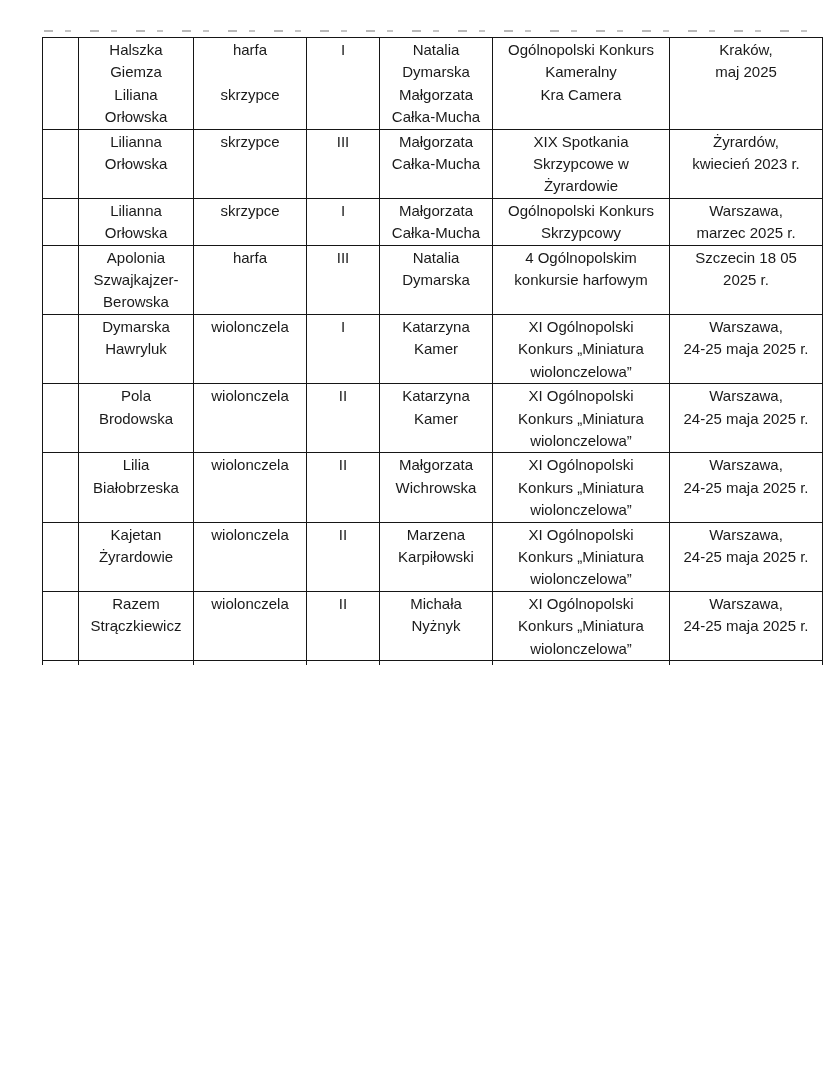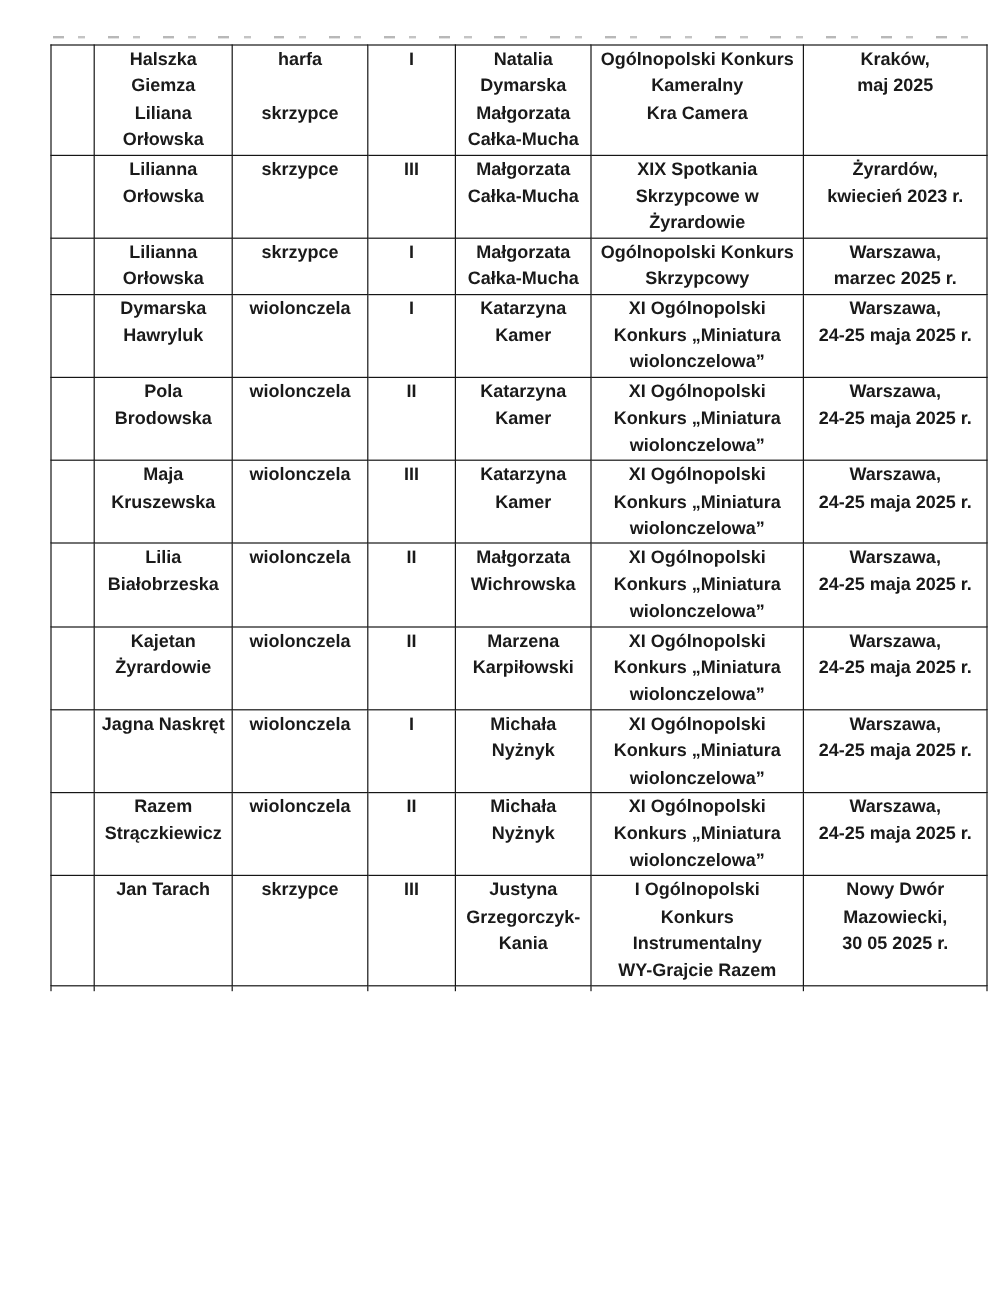--- a/index.html
+++ b/index.html
@@ -31,21 +31,20 @@
       #b5b5b5 21px 27px, transparent 27px 46px);
     opacity: 0.8;
   }
   table.results {
     position: absolute;
     left: 42px;
     top: 37px;
     width: 781px;
     border-collapse: collapse;
     table-layout: fixed;
-    font-weight: bold;
   }
   table.results td {
     border: 1px solid #161616;
     vertical-align: top;
     text-align: center;
     padding: 1px 2px 0 2px;
     font-size: 15px;
     line-height: 22.4px;
     color: #1a1a1a;
     white-space: pre-line;
@@ -119,20 +118,34 @@
         <td>I</td>
         <td>Małgorzata
 Całka-Mucha</td>
         <td>Ogólnopolski Konkurs
 Skrzypcowy</td>
         <td>Warszawa,
 marzec 2025 r.</td>
       </tr>
       <tr>
         <td></td>
+        <td>Apolonia
+Szwajkajzer-
+Berowska</td>
+        <td>harfa</td>
+        <td>III</td>
+        <td>Natalia
+Dymarska</td>
+        <td>4 Ogólnopolskim
+konkursie harfowym</td>
+        <td>Szczecin 18 05
+2025 r.</td>
+      </tr>
+      <tr>
+        <td></td>
         <td>Dymarska
 Hawryluk</td>
         <td>wiolonczela</td>
         <td>I</td>
         <td>Katarzyna
 Kamer</td>
         <td>XI Ogólnopolski
 Konkurs „Miniatura
 wiolonczelowa”</td>
         <td>Warszawa,
@@ -147,34 +160,20 @@
         <td>Katarzyna
 Kamer</td>
         <td>XI Ogólnopolski
 Konkurs „Miniatura
 wiolonczelowa”</td>
         <td>Warszawa,
 24-25 maja 2025 r.</td>
       </tr>
       <tr>
         <td></td>
-        <td>Maja
-Kruszewska</td>
-        <td>wiolonczela</td>
-        <td>III</td>
-        <td>Katarzyna
-Kamer</td>
-        <td>XI Ogólnopolski
-Konkurs „Miniatura
-wiolonczelowa”</td>
-        <td>Warszawa,
-24-25 maja 2025 r.</td>
-      </tr>
-      <tr>
-        <td></td>
         <td>Lilia
 Białobrzeska</td>
         <td>wiolonczela</td>
         <td>II</td>
         <td>Małgorzata
 Wichrowska</td>
         <td>XI Ogólnopolski
 Konkurs „Miniatura
 wiolonczelowa”</td>
         <td>Warszawa,
@@ -189,61 +188,32 @@
         <td>Marzena
 Karpiłowski</td>
         <td>XI Ogólnopolski
 Konkurs „Miniatura
 wiolonczelowa”</td>
         <td>Warszawa,
 24-25 maja 2025 r.</td>
       </tr>
       <tr>
         <td></td>
-        <td>Jagna Naskręt</td>
-        <td>wiolonczela</td>
-        <td>I</td>
+        <td>Razem
+Strączkiewicz</td>
+        <td>wiolonczela</td>
+        <td>II</td>
         <td>Michała
 Nyżnyk</td>
         <td>XI Ogólnopolski
 Konkurs „Miniatura
 wiolonczelowa”</td>
         <td>Warszawa,
 24-25 maja 2025 r.</td>
       </tr>
-      <tr>
-        <td></td>
-        <td>Razem
-Strączkiewicz</td>
-        <td>wiolonczela</td>
-        <td>II</td>
-        <td>Michała
-Nyżnyk</td>
-        <td>XI Ogólnopolski
-Konkurs „Miniatura
-wiolonczelowa”</td>
-        <td>Warszawa,
-24-25 maja 2025 r.</td>
-      </tr>
-      <tr>
-        <td></td>
-        <td>Jan Tarach</td>
-        <td>skrzypce</td>
-        <td>III</td>
-        <td>Justyna
-Grzegorczyk-
-Kania</td>
-        <td>I Ogólnopolski
-Konkurs
-Instrumentalny
-WY-Grajcie Razem</td>
-        <td>Nowy Dwór
-Mazowiecki,
-30 05 2025 r.</td>
-      </tr>
       <tr class="stub">
         <td></td>
         <td></td>
         <td></td>
         <td></td>
         <td></td>
         <td></td>
         <td></td>
       </tr>
     </tbody>

